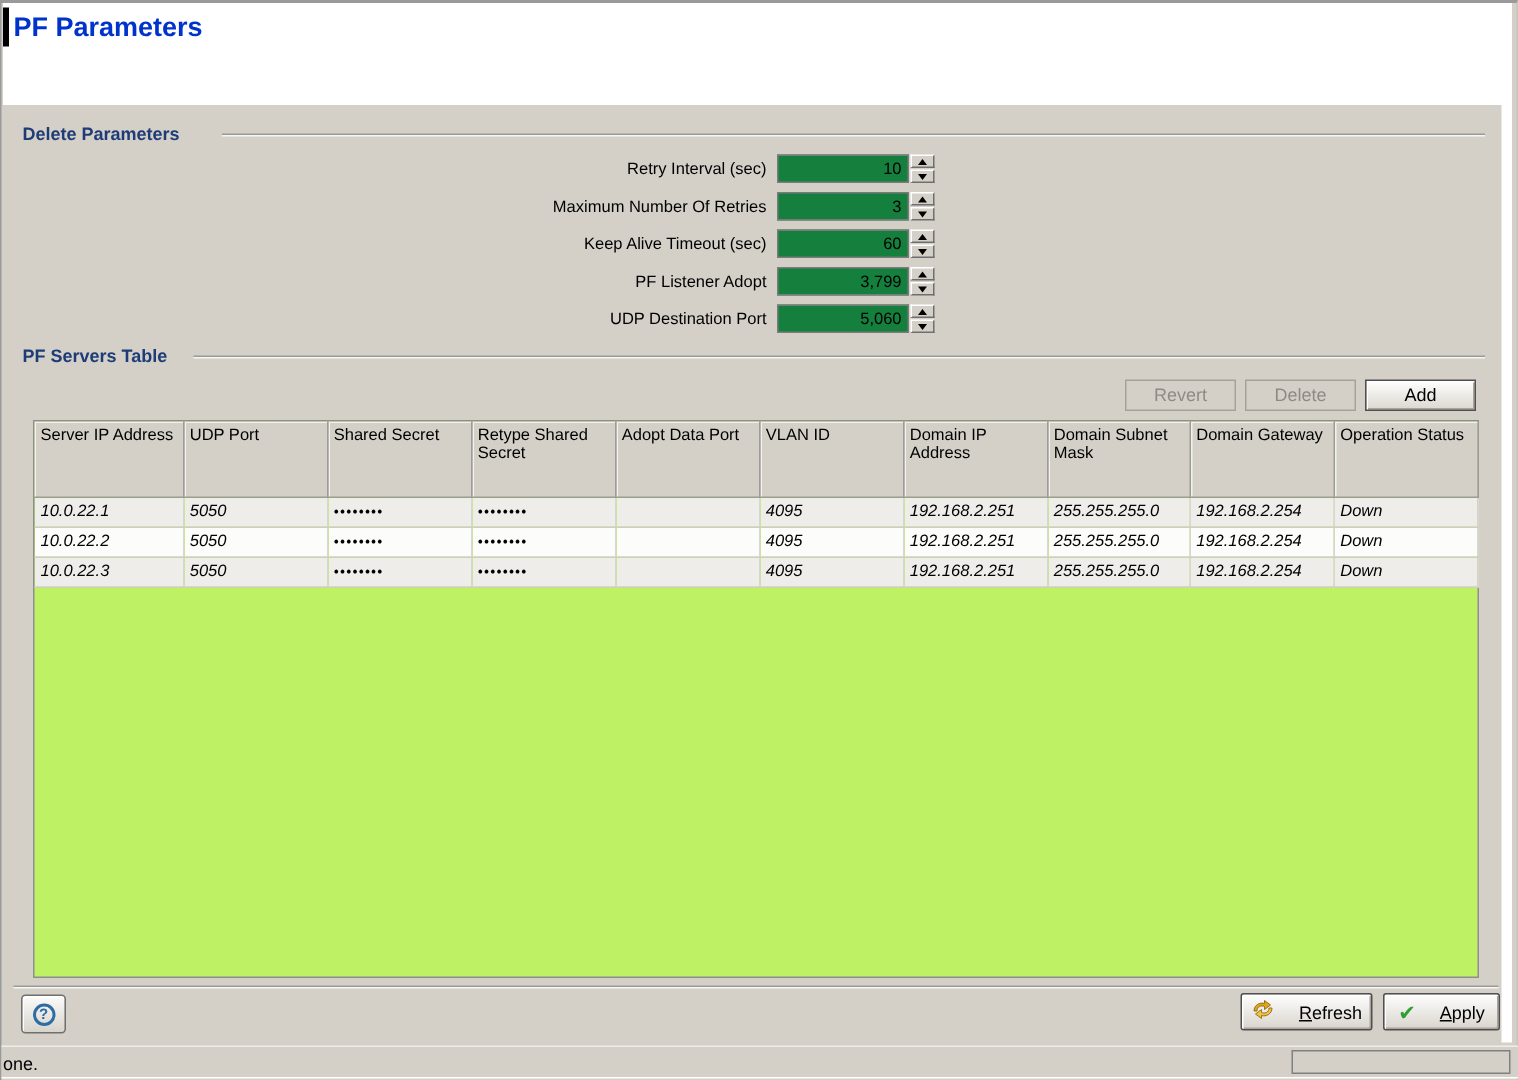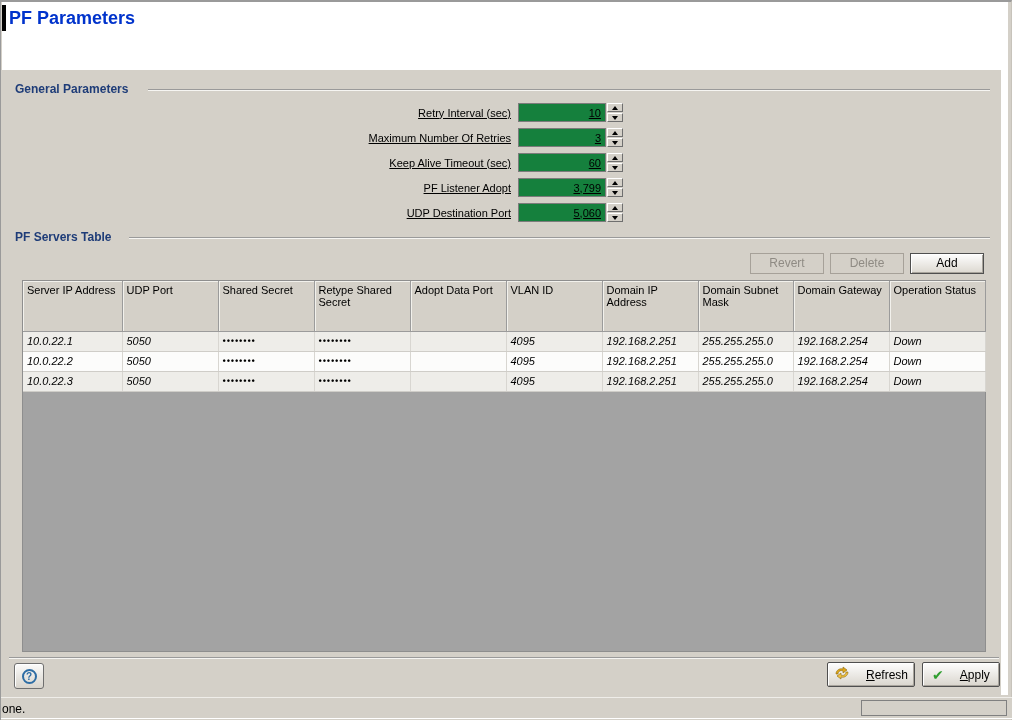--- a/index.html
+++ b/index.html
@@ -19,21 +19,21 @@
 
   
   .content { position:absolute; left:1px; top:68px; width:999px; height:625px; background:#d4d0c8; }
   .white-strip { position:absolute; left:1000px; top:68px; width:7px; height:625px; background:#ffffff; }
 
   .section-title { position:absolute; font-size:12px; font-weight:bold; color:#1e3c78; }
   .rule { position:absolute; height:2px; border-top:1px solid #9a9a9a; border-bottom:1px solid #f6f5f2; }
 
   
   .fields { position:absolute; left:0; top:30px; width:632px; }
-  .field-row { display:flex; align-items:center; height:25px;text-decoration:underline; }
+  .field-row { display:flex; align-items:center; height:25px; }
   .field-row label { width:516px; text-align:right; padding-right:7px; font-size:11px; color:#000; }
   .spin-input { width:88px; height:19px; border:1px solid #7b7b7b; background:#15803d;
     font-family:"Liberation Sans","DejaVu Sans",sans-serif; font-size:11px;
     text-align:right; padding-right:4px; outline:none; }
   .spin-btns { width:16px; height:19px; display:flex; flex-direction:column; margin-left:1px; }
   .spin-btn { flex:1; background:#d4d0c8; border:1px solid;
     border-color:#ffffff #6f6f6f #6f6f6f #ffffff;
     display:flex; align-items:center; justify-content:center; cursor:default; }
   .spin-btn + .spin-btn { margin-top:1px; }
   .tri-up { width:0; height:0; border-left:3px solid transparent; border-right:3px solid transparent; border-bottom:4px solid #000; }
@@ -42,21 +42,21 @@
   
   .tbl-btn { position:absolute; height:21px; width:74px; font-family:"Liberation Sans","DejaVu Sans",sans-serif;
     font-size:12px; text-align:center; line-height:19px; }
   .tbl-btn.disabled { border:1px solid #a6a199; color:#8f8b84; background:#d4d0c8; }
   .tbl-btn.enabled { border:1px solid #4f4f4f; color:#000;
     background:linear-gradient(#fefefe,#dcd8d0);
     box-shadow:inset 1px 1px 0 #ffffff, inset -1px -1px 0 #a8a49c; }
 
   
   .table-viewport { position:absolute; left:20px; top:210px; width:964px; height:372px;
-    background:#a3a3a3; border:1px solid #8e8e8e; }
+    background:#bef264; border:1px solid #8e8e8e; }
   table { border-collapse:collapse; table-layout:fixed; width:962px; }
   th { height:50px; background:#d4d0c8; font-weight:normal; font-size:11px; text-align:left;
     vertical-align:top; padding:3px 4px; border-right:1px solid #9b9b9b; border-bottom:1px solid #9b9b9b;
     box-shadow:inset 1px 1px 0 #f2f1ec; }
   td { height:20px; font-size:11px; padding:0 4px; border-right:1px solid #d8d6d1;
     border-bottom:1px solid #cfcdc8; white-space:nowrap; overflow:hidden;font-style:italic; }
   tr.r-odd td { background:#eeede9; }
   tr.r-even td { background:#fcfcfb; }
   td.dots { font-size:9px; letter-spacing:1px; font-weight:bold; }
 
@@ -88,21 +88,21 @@
 
 <div class="window">
 
   <div class="header-band">
     <div class="edge-fragment"></div>
     <div class="page-title">PF Parameters</div>
   </div>
 
   <div class="content">
 
-    <div class="section-title" style="left:13px; top:12px;">General Parameters</div>
+    <div class="section-title" style="left:13px; top:12px;">Delete Parameters</div>
     <div class="rule" style="left:146px; top:19px; width:842px;"></div>
 
     <div class="fields">
       <div class="field-row">
         <label>Retry Interval (sec)</label>
         <input class="spin-input" value="10" style="">
         <div class="spin-btns">
           <div class="spin-btn">
               <i class="tri-up"></i>
             </div>

